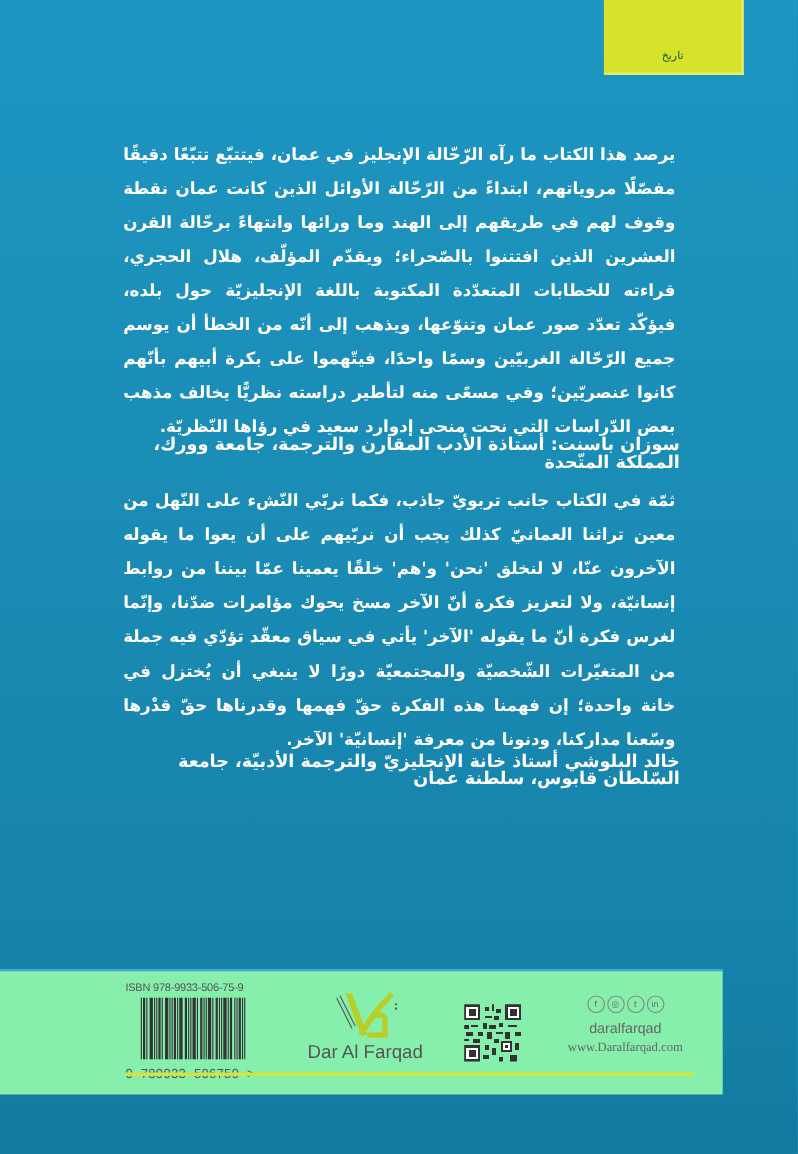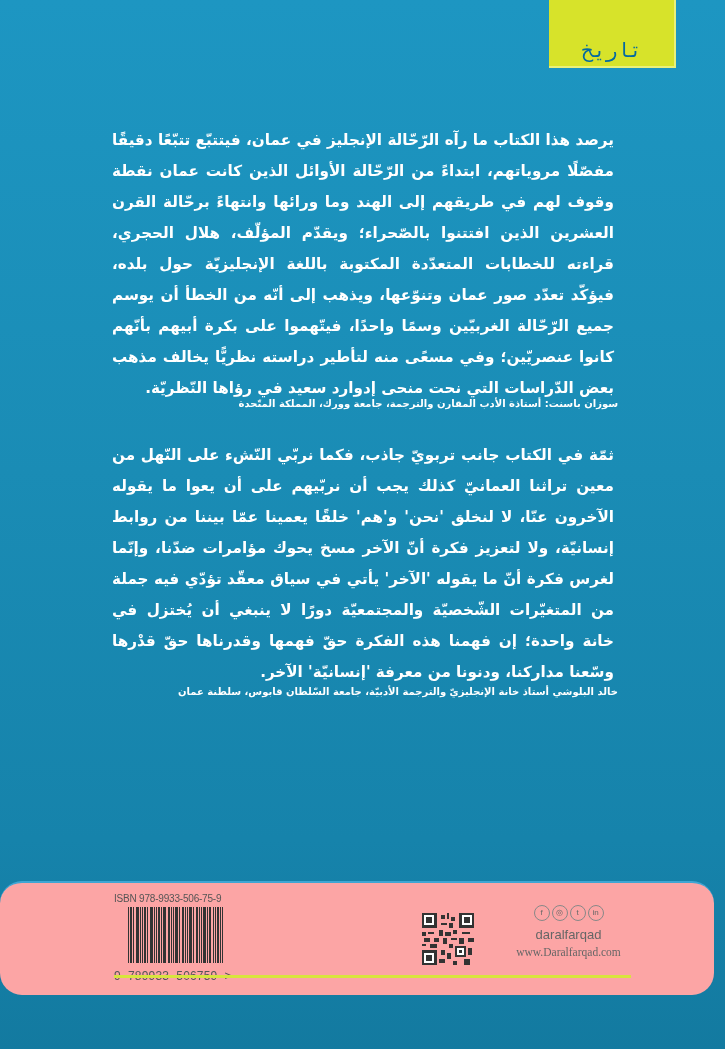--- a/index.html
+++ b/index.html
@@ -14,43 +14,42 @@
     background: linear-gradient(180deg, #1d96c2 0%, #1a8cb5 45%, #1683ab 80%, #137aa0 100%);
   }
   .genre-tag {
     position: absolute; left: 549px; top: 0; width: 127px; height: 68px;
     background: #d7e32a;
     border-right: 2px solid #e9f07a; border-bottom: 2px solid #e9f07a;
     display: flex; align-items: flex-end; justify-content: center;
     padding-bottom: 4px; box-sizing: border-box;
   }
   .genre-tag span {
-    font-size: 20px; color: #0369a1; line-height: 20px; font-family: Liberation Mono, monospace;
+    font-size: 10px; color: #14532d; line-height: 20px;
   }
   .blurb {
     position: absolute; left: 108px; width: 510px;
     direction: rtl; text-align: justify; text-align-last: right;
     color: #ffffff; font-size: 15.2px; line-height: 31px;
     font-weight: bold;
   }
   .blurb p { margin: 4px; }
   .blurb-1 { top: 121px; }
   .blurb-2 { top: 436px; }
   .attribution {
     position: absolute; left: 108px; width: 510px;
     direction: rtl; text-align: right;
-    color: #ffffff; font-size: 10px; font-weight: bold; line-height: 16px;
+    color: #ffffff; font-size: 16px; font-weight: bold; line-height: 16px;
   }
   .attr-1 { top: 396px; }
   .attr-2 { top: 684px; }
   .footer {
-    position: absolute; left: 0; top: 881px; width: 714px; height: 112px;
-    background: #fca5a5;
+    position: absolute; left: 0; top: 881px; width: 657px; height: 112px;
+    background: #86efac;
     border-top: 2px solid #3fa6d3;
-    border-radius: 22px;
   }
   .footer-rule {
     position: absolute; left: 114px; top: 92px; width: 517px; height: 3px;
     background: #d8e43e;
   }
   .isbn-block { position: absolute; left: 114px; top: 10px; width: 135px; height: 80px; }
   .isbn-text { font-size: 10px; color: #555; line-height: 12px; letter-spacing: -0.2px; font-family: "Liberation Sans", sans-serif; }
   .barcode {
     position: absolute; left: 14px; top: 14px; width: 104px; height: 56px;
     display: flex; align-items: stretch;
@@ -134,20 +133,33 @@
         <i style="width:2px"></i>
         <i style="width:1px"></i>
         <i style="width:1px"></i>
         <i style="width:2px"></i>
         <i style="width:1px"></i>
         <i style="width:1px"></i>
     </div>
     <div class="barcode-digits">9  789933  506759  &gt;</div>
   </div>
 
+  <div class="logo">
+    <svg class="logo-mark" viewBox="0 0 70 50">
+      <line x1="8" y1="10" x2="22" y2="38" stroke="#555" stroke-width="1"></line>
+      <line x1="11" y1="8" x2="25" y2="36" stroke="#555" stroke-width="1"></line>
+      <path d="M16 6 L30 44 L36 44 L22 6 Z" fill="#b8cf2a"></path>
+      <path d="M30 44 C38 30 46 18 56 10" stroke="#b8cf2a" stroke-width="5" fill="none"></path>
+      <path d="M40 30 C40 24 52 24 52 30 L52 44 L36 44" stroke="#b8cf2a" stroke-width="5" fill="none"></path>
+      <circle cx="57" cy="8" r="2.5" fill="#b8cf2a"></circle>
+      <circle cx="62" cy="16" r="1" fill="#555"></circle>
+      <circle cx="62" cy="20" r="1" fill="#555"></circle>
+    </svg>
+    <div class="logo-name">Dar Al Farqad</div>
+  </div>
 
   <svg class="qr" viewBox="0 0 25 25" shape-rendering="crispEdges">
     <rect x="0" y="0" width="7" height="7" fill="#333"></rect>
       <rect x="1" y="1" width="5" height="5" fill="#fff"></rect>
       <rect x="2" y="2" width="3" height="3" fill="#333"></rect>
     <rect x="18" y="0" width="7" height="7" fill="#333"></rect>
       <rect x="19" y="1" width="5" height="5" fill="#fff"></rect>
       <rect x="20" y="2" width="3" height="3" fill="#333"></rect>
     <rect x="0" y="18" width="7" height="7" fill="#333"></rect>
       <rect x="1" y="19" width="5" height="5" fill="#fff"></rect>

